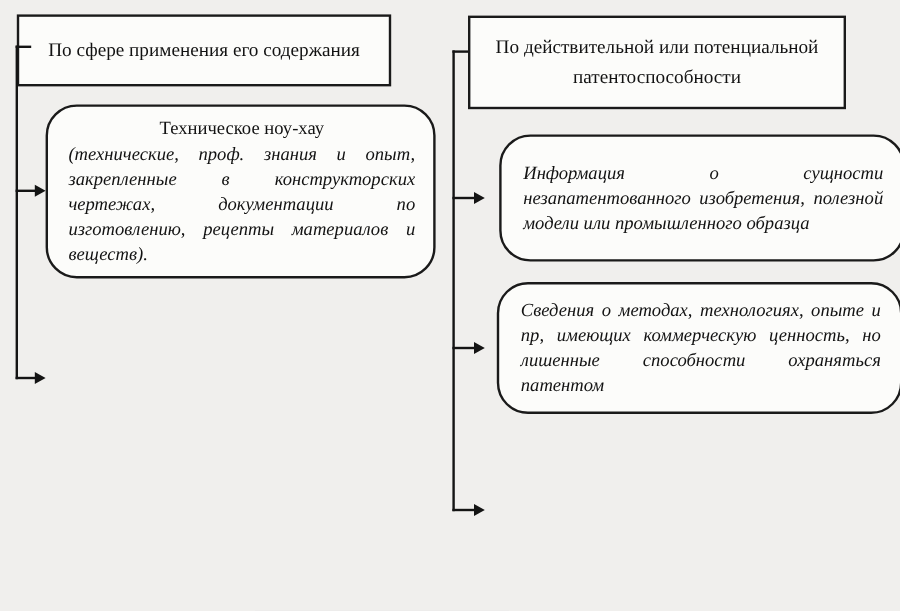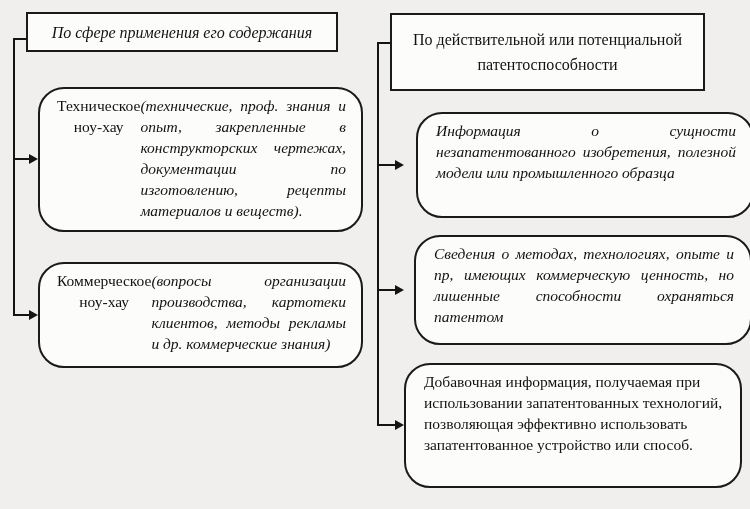--- a/index.html
+++ b/index.html
@@ -32,32 +32,33 @@
   }
   .round-box {
     position: absolute;
     box-sizing: border-box;
     border: 2px solid #1a1a1a;
     background: #fcfcfa;
     border-radius: 26px;
     font-size: 15.5px;
     line-height: 21px;
     display: flex;
+    flex-direction: column;
     justify-content: center;
   }
   .round-box .box-title { text-align: center; }
   .round-box .box-body.just {
     text-align: justify;
     text-justify: inter-word;
     font-style: italic;
   }
   .round-box .box-body.left { text-align: left; }
 
   
-  .lh  { left: 26px;  top: 12px;  width: 312px; height: 40px; font-style: italic; }
+  .lh  { left: 14px;  top: 12px;  width: 312px; height: 60px; }
   .lb1 { left: 38px;  top: 87px;  width: 325px; height: 145px; padding: 6px 15px 6px 17px; }
   .lb2 { left: 38px;  top: 262px; width: 325px; height: 106px; padding: 6px 15px 6px 17px; }
   .rh  { left: 390px; top: 13px;  width: 315px; height: 78px; }
   .rb1 { left: 416px; top: 112px; width: 338px; height: 106px; padding: 6px 16px 6px 18px; }
   .rb2 { left: 404px; top: 235px; width: 338px; height: 110px; padding: 6px 16px 6px 18px; margin-left: 10px; }
   .rb3 { left: 404px; top: 363px; width: 338px; height: 125px; padding: 6px 16px 6px 18px; }
 
   
   .h-line, .v-line {
     position: absolute;
@@ -79,45 +80,38 @@
 
 <div class="canvas">
 
   <div class="hdr-box lh">По сфере применения его содержания</div>
 
   <div class="round-box lb1">
     <div class="box-title">Техническое ноу-хау</div>
     <div class="box-body just">(технические, проф. знания и опыт, закрепленные в конструкторских чертежах, документации по изготовлению, рецепты материалов и веществ).</div>
   </div>
 
-  <div class="round-box lb2">
-    <div class="box-title">Коммерческое ноу-хау</div>
-    <div class="box-body just">(вопросы организации производства, картотеки клиентов, методы рекламы и др. коммерческие знания)</div>
-  </div>
 
   <div class="h-line" style="left:13px; top:38px; width:13px;"></div>
   <div class="v-line" style="left:13px; top:38px; height:278px;"></div>
   <div class="h-line" style="left:13px; top:158px; width:17px;"></div>
   <div class="arrow-head" style="left:29px; top:154px;"></div>
   <div class="h-line" style="left:13px; top:314px; width:17px;"></div>
   <div class="arrow-head" style="left:29px; top:310px;"></div>
 
   <div class="hdr-box rh">По действительной или потенциальной патентоспособности</div>
 
   <div class="round-box rb1">
     <div class="box-body just">Информация о сущности незапатентованного изобретения, полезной модели или промышленного образца</div>
   </div>
 
   <div class="round-box rb2">
     <div class="box-body just">Сведения о методах, технологиях, опыте и пр, имеющих коммерческую ценность, но лишенные способности охраняться патентом</div>
   </div>
 
-  <div class="round-box rb3">
-    <div class="box-body left">Добавочная информация, получаемая при использовании запатентованных технологий, позволяющая эффективно использовать запатентованное устройство или способ.</div>
-  </div>
 
   <div class="h-line" style="left:377px; top:42px; width:13px;"></div>
   <div class="v-line" style="left:377px; top:42px; height:384px;"></div>
   <div class="h-line" style="left:377px; top:164px; width:19px;"></div>
   <div class="arrow-head" style="left:395px; top:160px;"></div>
   <div class="h-line" style="left:377px; top:289px; width:19px;"></div>
   <div class="arrow-head" style="left:395px; top:285px;"></div>
   <div class="h-line" style="left:377px; top:424px; width:19px;"></div>
   <div class="arrow-head" style="left:395px; top:420px;"></div>
 

